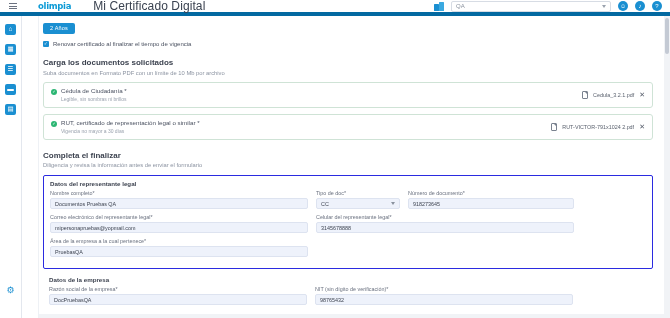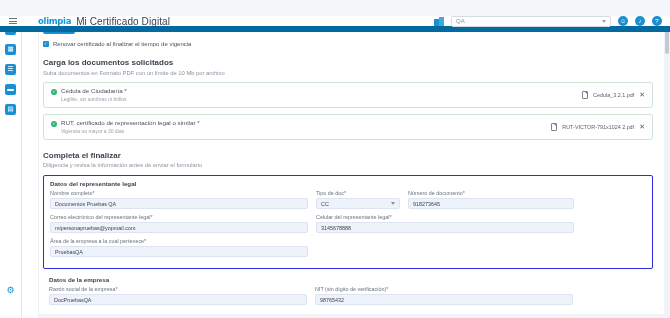--- a/index.html
+++ b/index.html
@@ -6,35 +6,35 @@
   html, body {
     width: 670px; height: 318px;
     overflow: hidden;
     background: #ffffff;
     font-family: "Liberation Sans", sans-serif;
   }
   #app { position: relative; width: 670px; height: 318px; background: #f4f6f9; }
 
   
   .topbar {
-    position: absolute; top: 16px; left: 0; width: 670px; height: 16px;
-    background: #ffffff; border-bottom: 6px solid #0369a1;
+    position: absolute; top: 0; left: 0; width: 670px; height: 16px;
+    background: #ffffff; border-bottom: 4px solid #0369a1;
     display: flex; align-items: center; z-index: 30;
   }
   .hamburger {
     width: 14px; margin-left: 6px; display: flex; flex-direction: column;
     gap: 1.5px; align-items: center; cursor: pointer;
   }
   .hamburger i { display: block; width: 8px; height: 1px; background: #6b7280; }
   .logo {
     margin-left: 18px; font-size: 8.5px; font-weight: bold; letter-spacing: -0.3px;
     color: #0b9ad6; font-family: "DejaVu Sans", sans-serif;
   }
   .apptitle {
-    margin-left: 5px; font-size: 10px; color: #3a4250; letter-spacing: 0.1px;
+    margin-left: 22px; font-size: 12px; color: #3a4250; letter-spacing: 0.1px;
   }
   .topbar-right {
     margin-left: auto; display: flex; align-items: center; gap: 7px; margin-right: 8px;
   }
   .building-icon { width: 10px; height: 10px; position: relative; }
   .building-icon::before {
     content:""; position:absolute; left:0; bottom:0; width:5px; height:7px;
     background:#1a8fd1; border-radius:0.5px;
   }
   .building-icon::after {

